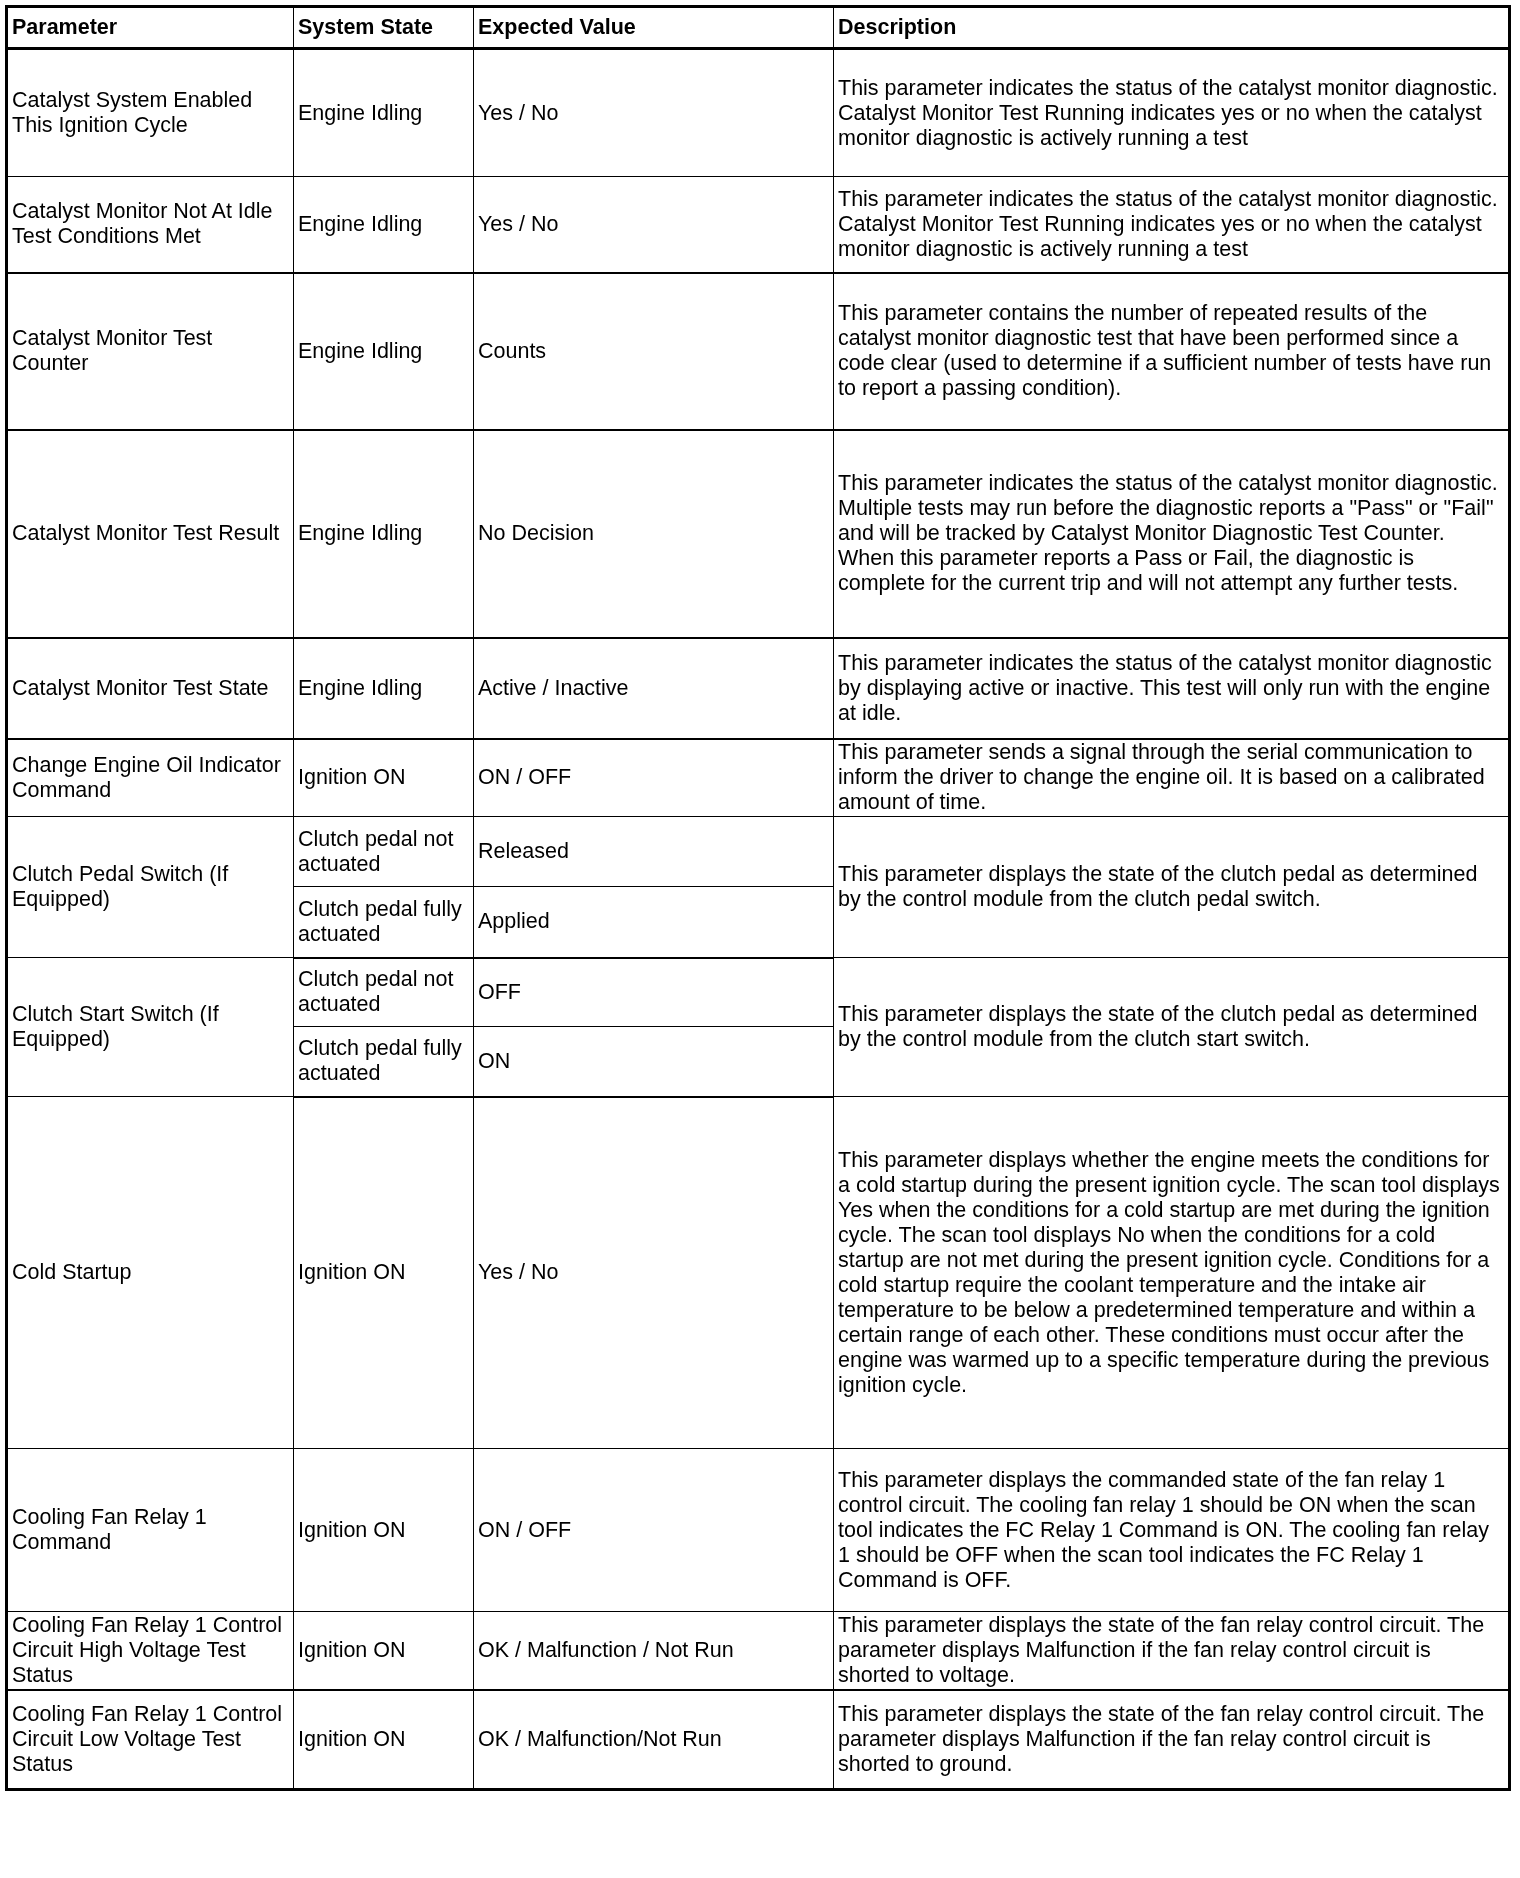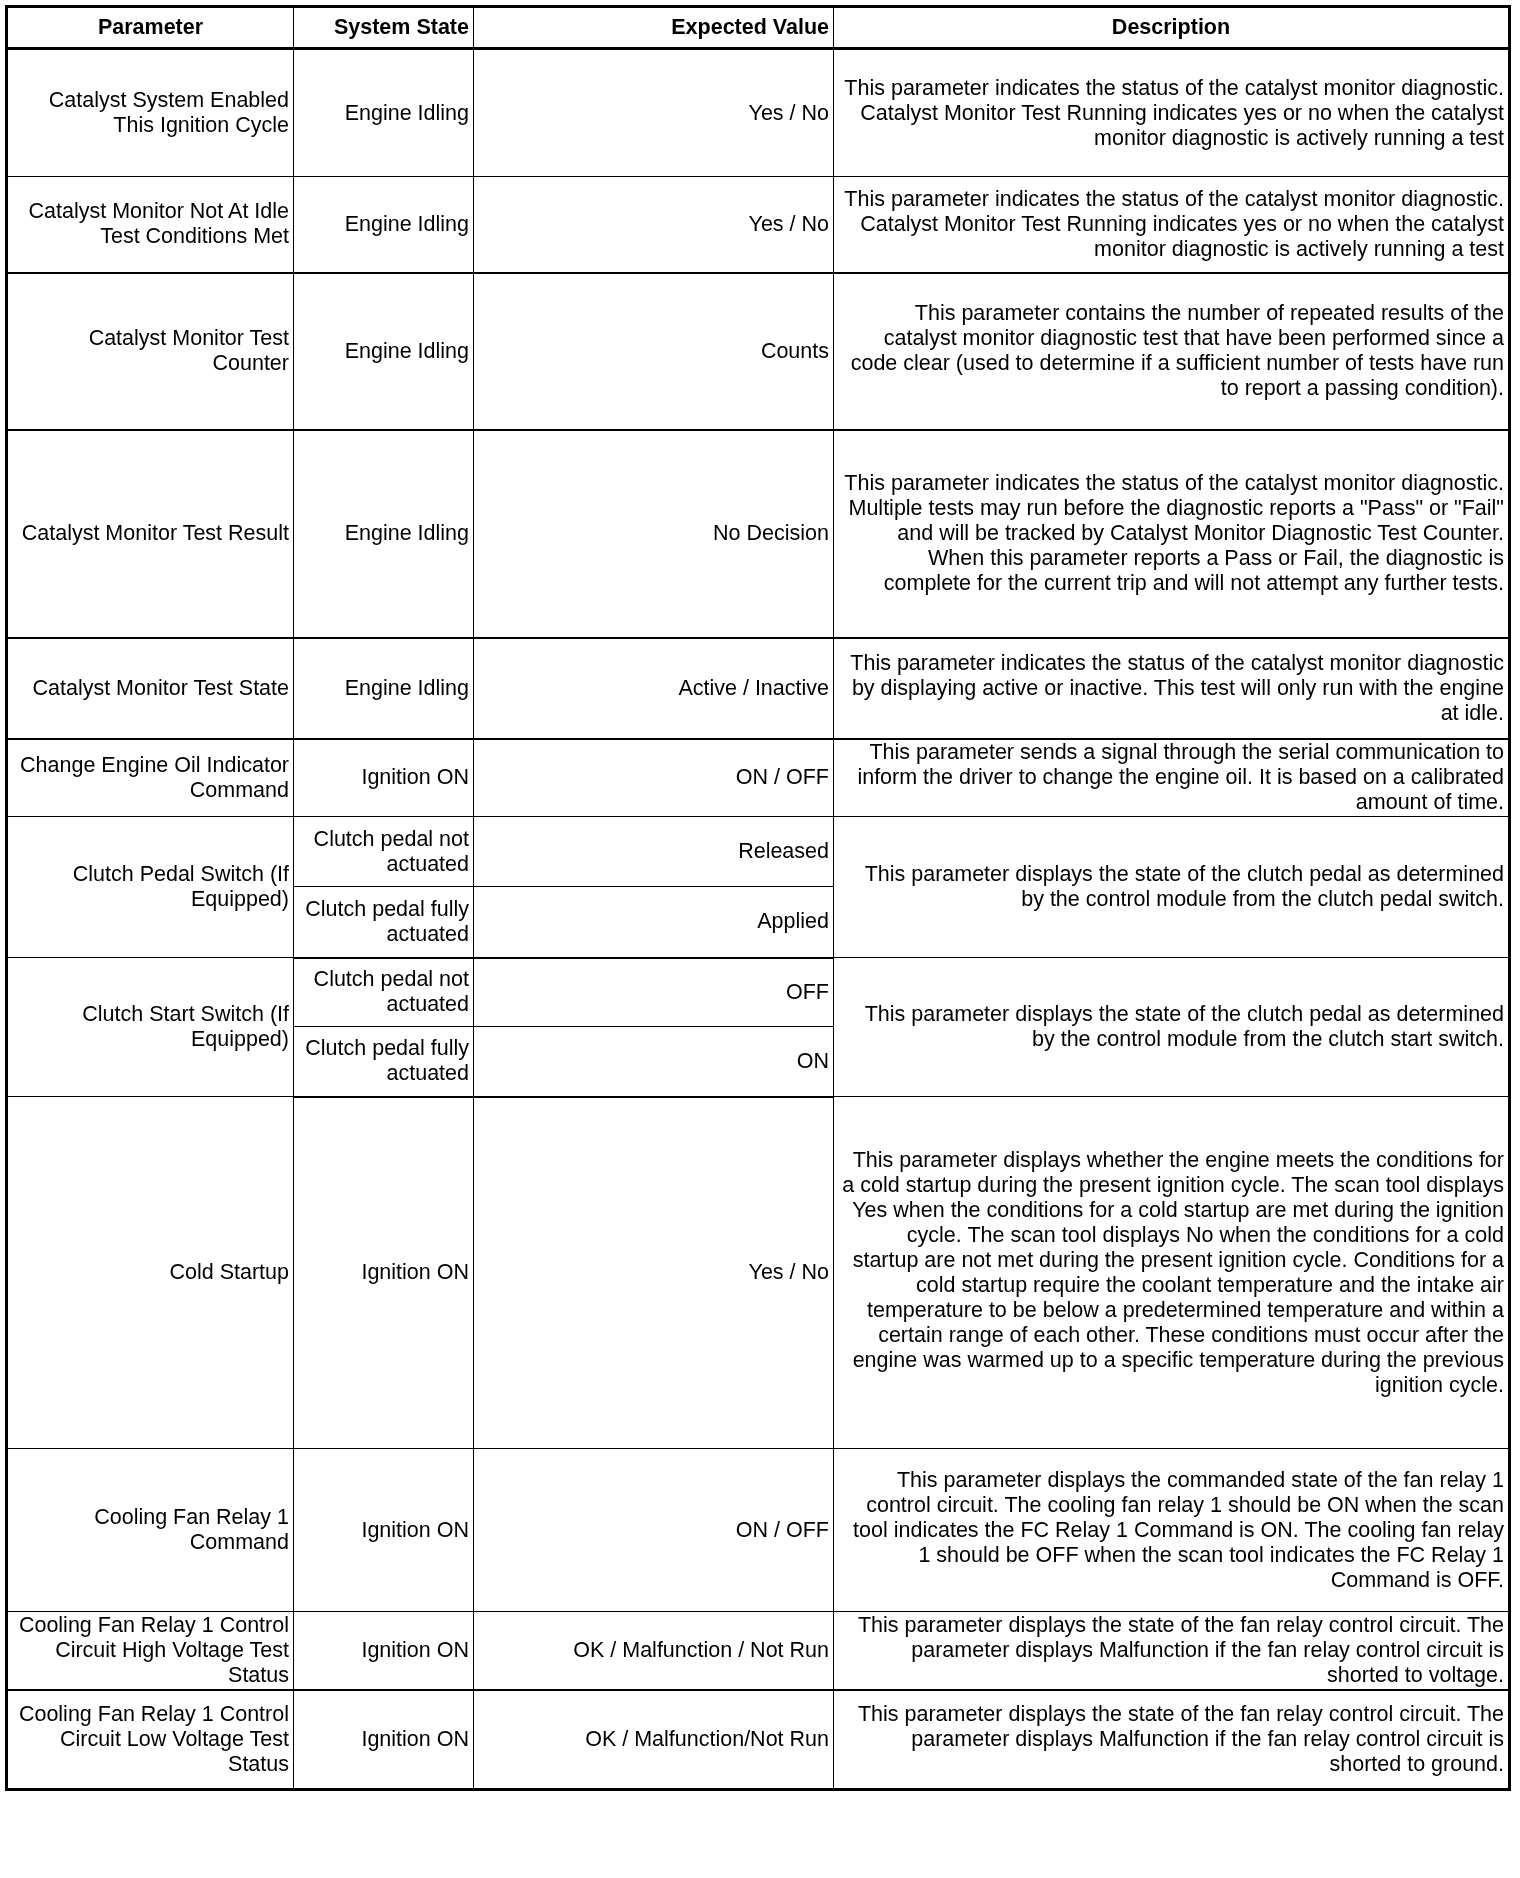--- a/index.html
+++ b/index.html
@@ -16,29 +16,29 @@
     color: #000;
   }
   table.params col.c1 { width: 287px; }
   table.params col.c2 { width: 180px; }
   table.params col.c3 { width: 360px; }
   table.params col.c4 { width: 676px; }
   th, td {
     border: 1.5px solid #000;
     padding: 0 4px;
     vertical-align: middle;
-    text-align: right;
+    text-align: left;
     word-wrap: break-word;
   }
   th {
     font-weight: bold;
     height: 39px;
     border-bottom: 3px solid #000;
   }
-  th.center { text-align: center; margin-top: 28px; }
+  th.center { text-align: left; margin-top: 28px; }
   tr.group-end td { border-bottom: 2.5px solid #000; }
   td.desc { line-height: 25px; }
 </style>
 </head>
 <body>
 
 <table class="params">
   <colgroup>
     <col class="c1">
       <col class="c2">

